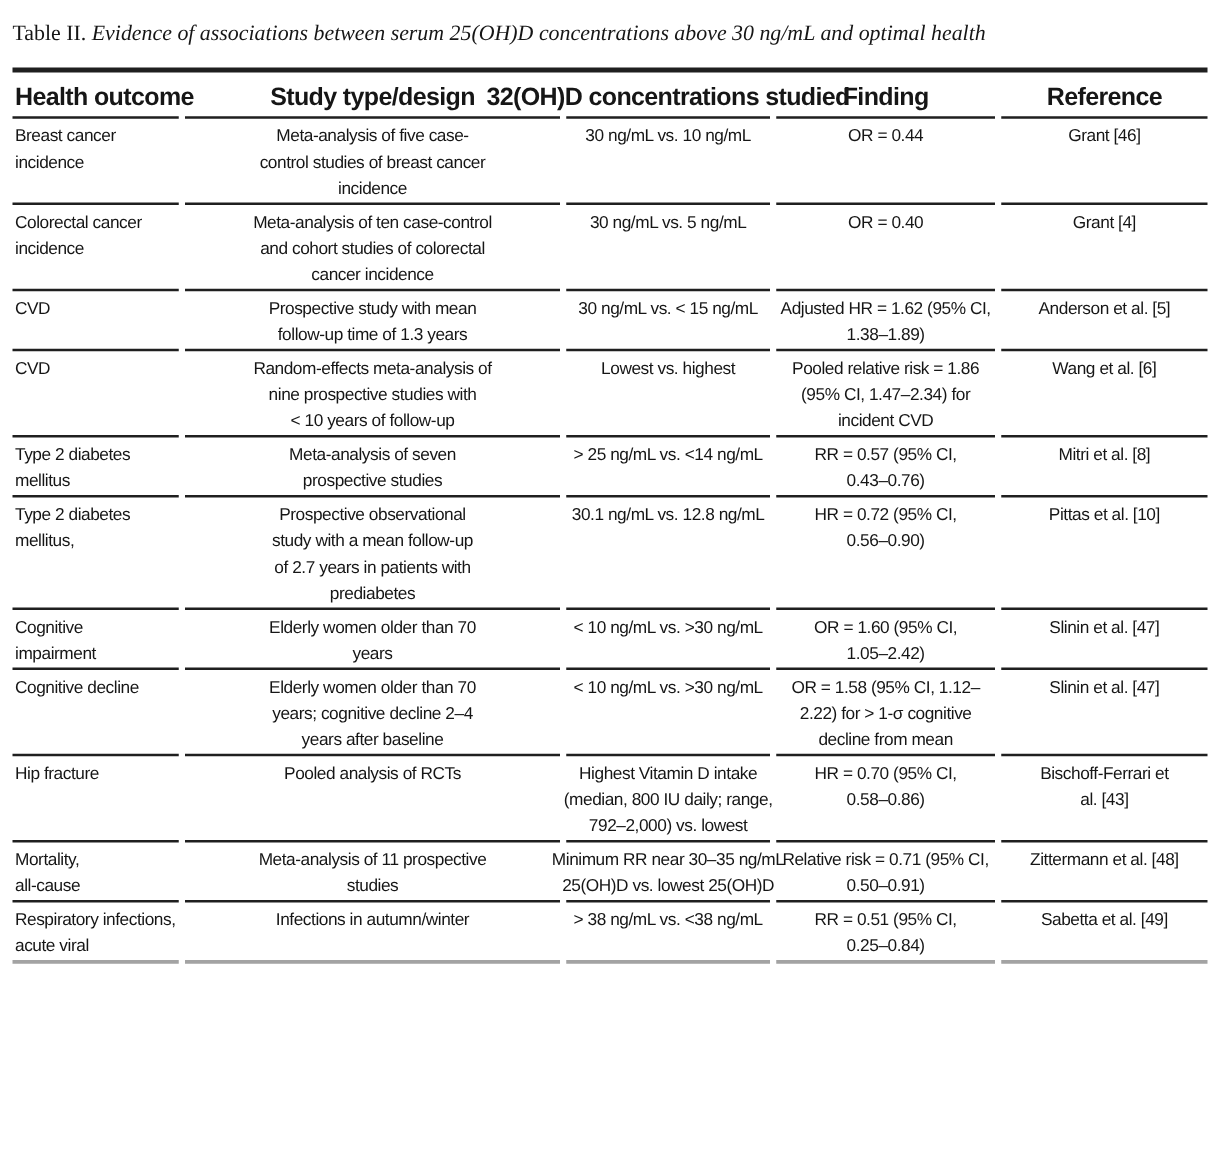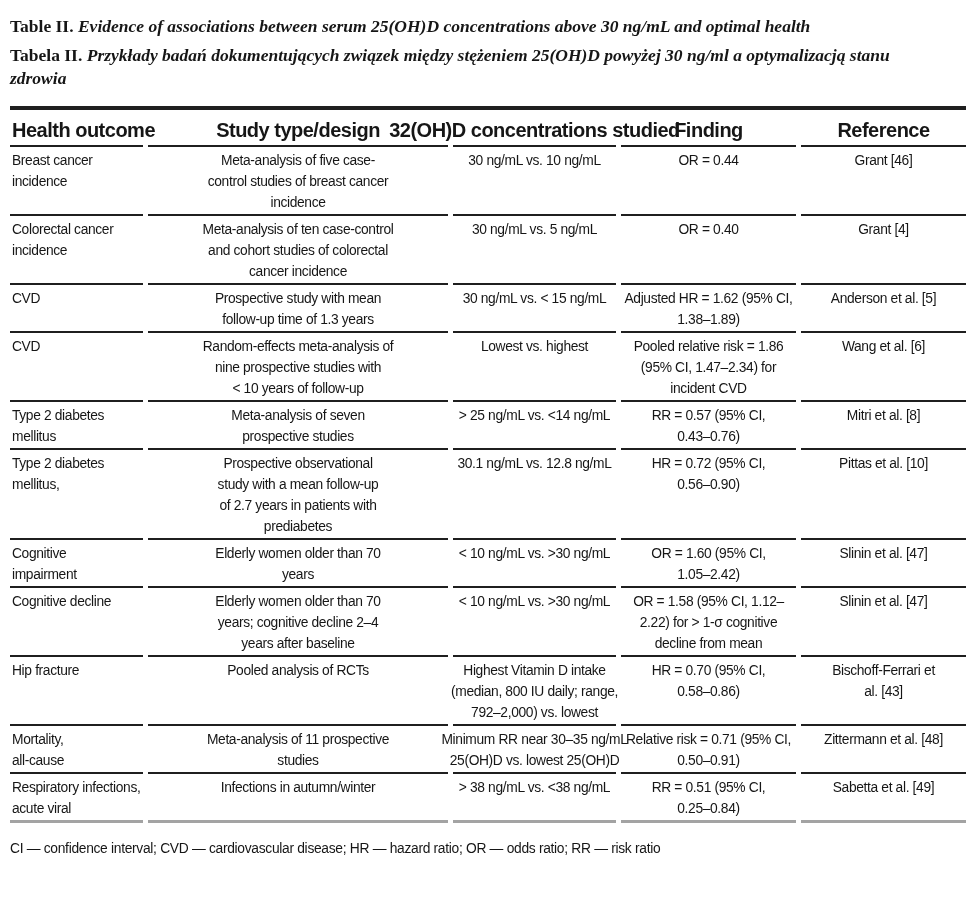--- a/index.html
+++ b/index.html
@@ -11,21 +11,21 @@
     overflow: hidden;
   }
   .page { padding: 10px 10px 0 10px; }
 
   
   .title {
     margin: 5px 0 0 0;
     font-family: "Liberation Serif", serif;
     font-size: 17.5px;
     line-height: 23.5px;
-    font-weight: 700;
+    font-weight: 400;
   }
   .title .ttext { font-style: italic; }
   .title.pl { max-width: 930px; }
 
   
   .top-rule { height: 4px; background: #1f1f1f; margin-top: 15px; }
 
   
   table.evidence {
     width: 966px;
@@ -76,21 +76,20 @@
     line-height: 20px;
   }
 </style>
 </head>
 <body>
 
 <div class="page">
 
   <p class="title en"><span class="tlabel">Table II.</span> <span class="ttext">Evidence of associations between serum 25(OH)D concentrations above 30 ng/mL and optimal health</span></p>
 
-  <p class="title pl"><span class="tlabel">Tabela II.</span> <span class="ttext">Przykłady badań dokumentujących związek między stężeniem 25(OH)D powyżej 30 ng/ml a optymalizacją stanu zdrowia</span></p>
 
   <div class="top-rule"></div>
 
   <table class="evidence">
     <colgroup>
       <col class="w1">
         <col class="w2">
         <col class="w3">
         <col class="w4">
         <col class="w5">
@@ -335,15 +334,14 @@
             <div class="ln">RR = 0.51 (95% CI,</div>
             <div class="ln">0.25–0.84)</div>
           </td>
         <td class="c5">
             <div class="ln">Sabetta et al. [49]</div>
           </td>
       </tr>
     </tbody>
   </table>
 
-  <p class="footnote">CI — confidence interval; CVD — cardiovascular disease; HR — hazard ratio; OR — odds ratio; RR — risk ratio</p>
 
 </div>
 
 </body></html>

